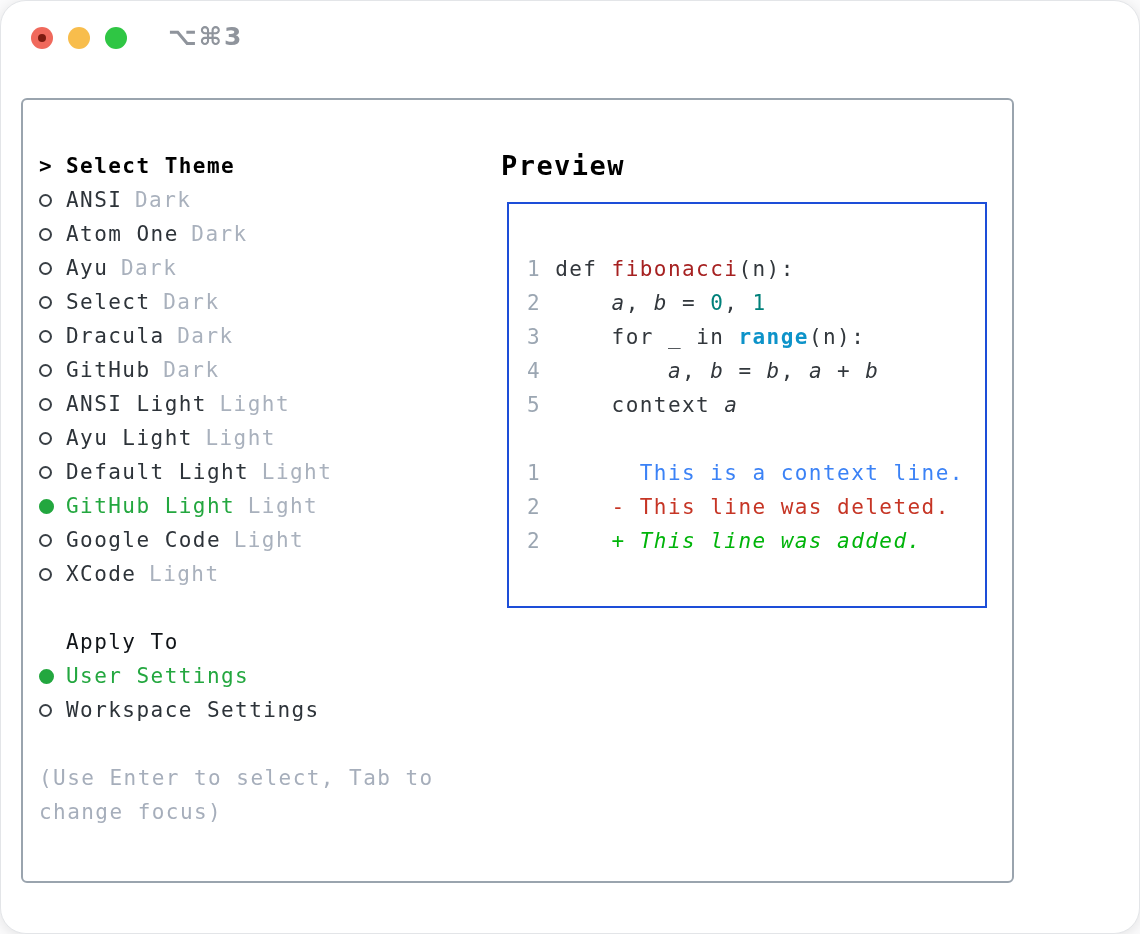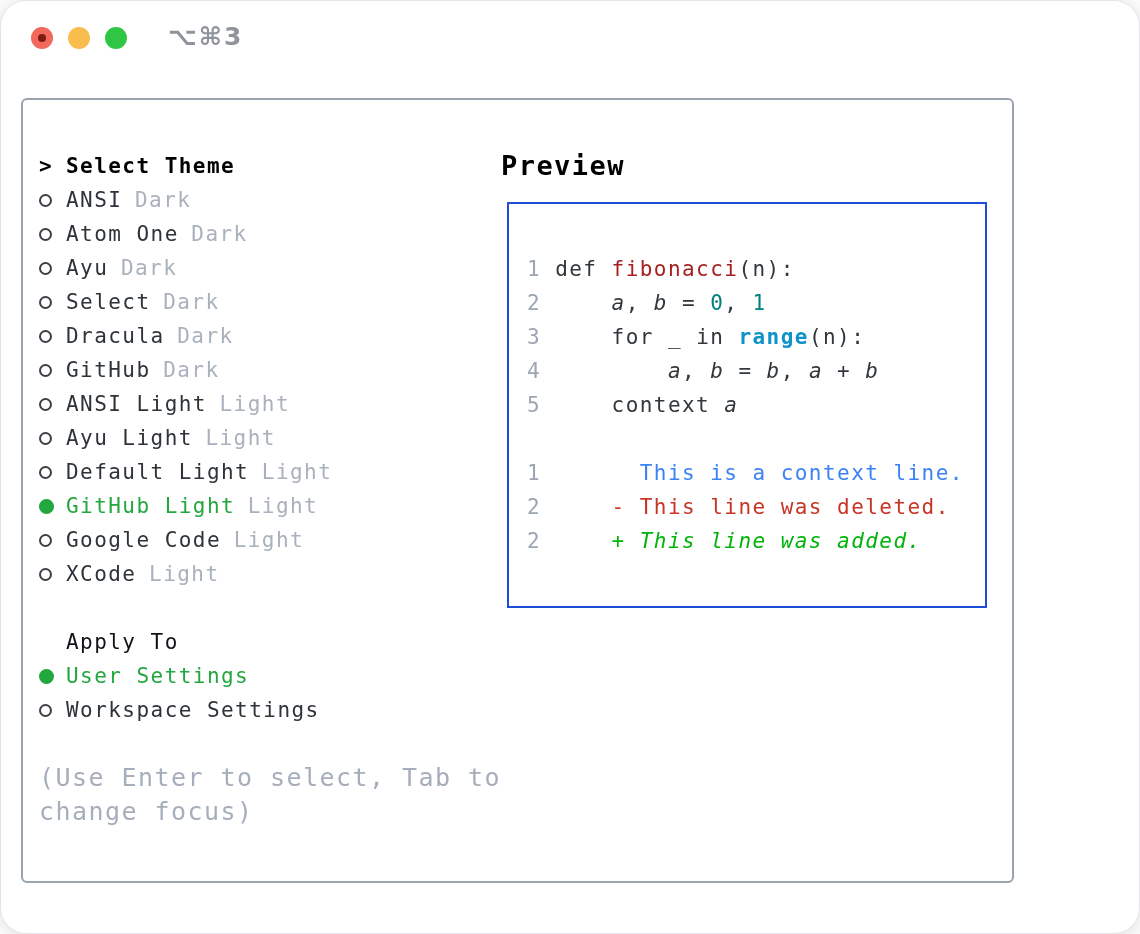--- a/index.html
+++ b/index.html
@@ -23,21 +23,21 @@
   .marker{flex:0 0 27px;width:27px;display:flex;align-items:center;}
   .cursor{font-weight:bold;color:#000;}
   .radio{width:9px;height:9px;border:2px solid #3a4046;border-radius:50%;}
   .radio.sel{width:11px;height:11px;border:2px solid #23a73f;background:#23a73f;}
   .tname{color:#2d3339;white-space:pre;}
   .tname.sel{color:#23a73f;}
   .tvariant{color:#a9b1bd;white-space:pre;margin-left:12.6px;}
   .hdr{font-weight:bold;color:#000;white-space:pre;}
   .subhdr{color:#101418;font-weight:500;white-space:pre;}
   .sp{height:34px;}
-  .help{height:34px;font-size:25px;line-height:34px;letter-spacing:1.45px;color:#a6aebb;white-space:pre;}
+  .help{height:34px;font-size:21px;line-height:34px;letter-spacing:1.45px;color:#a6aebb;white-space:pre;}
   
   .preview-title{position:absolute;left:478px;top:49px;height:34px;font-size:27px;line-height:34px;
                  letter-spacing:1.45px;font-weight:bold;color:#000;text-align:right;}
   .preview-box{position:absolute;left:484px;top:102px;width:480px;height:406px;box-sizing:border-box;
                border:2px solid #1d4ed8;background:#fff;padding:48px 0 0 18px;overflow:hidden;}
   .cl{height:34px;font-size:21px;line-height:34px;letter-spacing:1.45px;white-space:pre;}
   .tok-ln{color:#9ba6b2;}
   .tok-p{color:#32373c;}
   .tok-k{color:#32373c;}
   .tok-fn{color:#a62121;}

